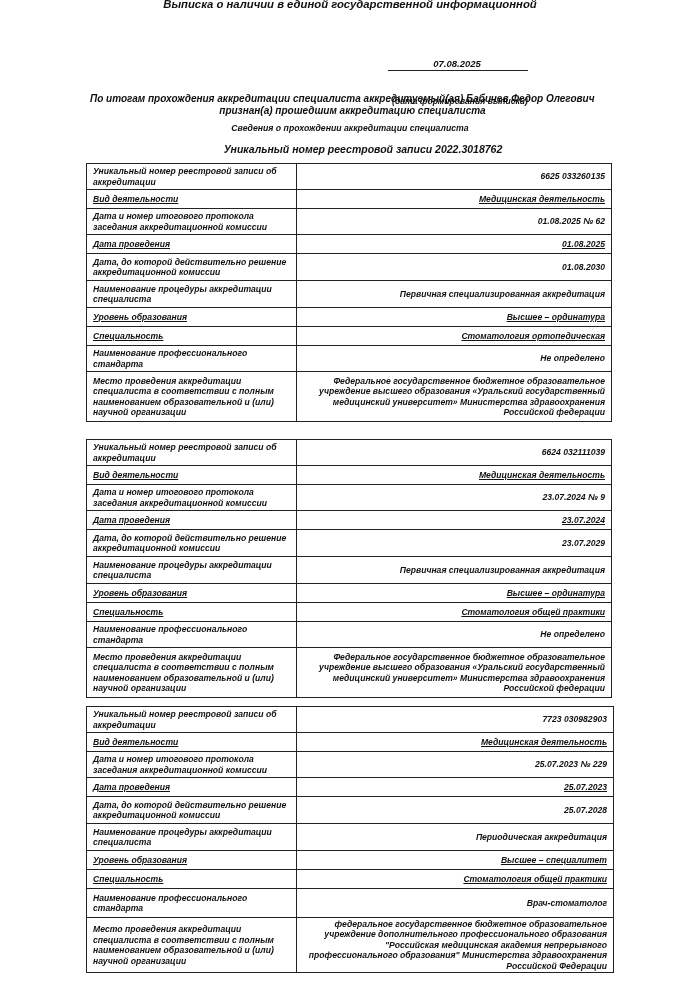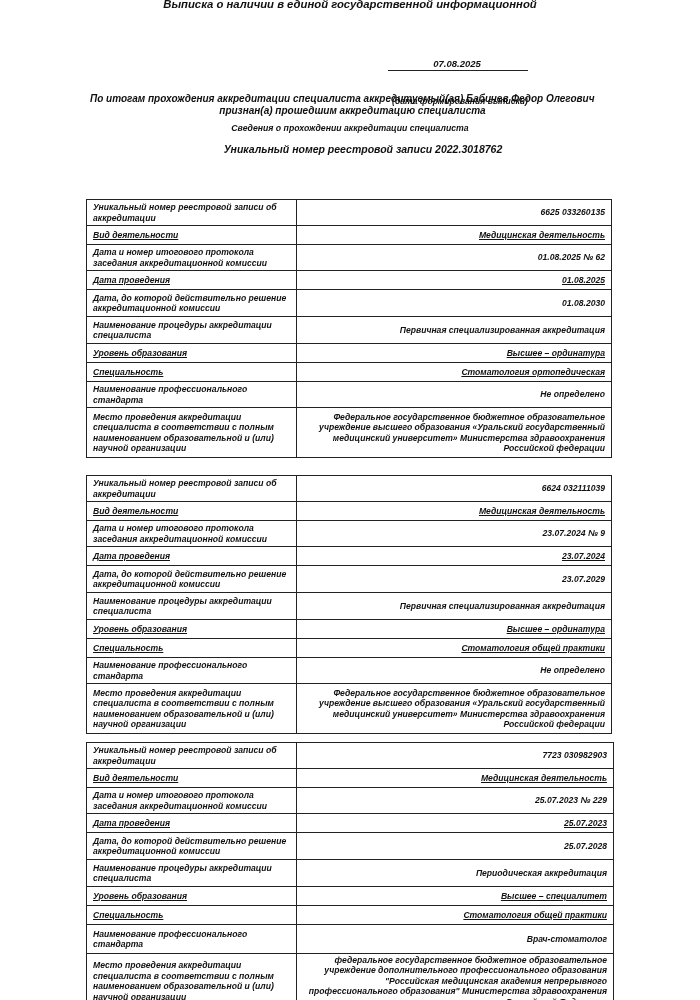--- a/index.html
+++ b/index.html
@@ -27,21 +27,21 @@
     position: absolute; left: 0; width: 700px; top: 122px; text-align: center;
     font-size: 8.7px; line-height: 12px;
   }
   .section-link span { }
   .record-id {
     position: absolute; left: 13px; width: 700px; top: 142px; text-align: center;
     font-size: 10.5px; line-height: 14px; font-weight: bold;
   }
   .tbl {
     position: absolute; border-collapse: collapse; table-layout: fixed;
-    font-size: 8.6px; line-height: 10.5px; margin-top: 36px;
+    font-size: 8.6px; line-height: 10.5px;
   }
   .tbl td {
     border: 1.3px solid #222; padding: 0 6px; vertical-align: middle;
     font-style: italic; font-weight: bold;
   }
   .tbl td.k { width: 197px; }
   .tbl td.v { width: auto; text-align: right; }
   #t1 { left: 86px; top: 163px; width: 526px; }
   #t2 { left: 86px; top: 439px; width: 526px; }
   #t3 { left: 86px; top: 706px; width: 528px; }

